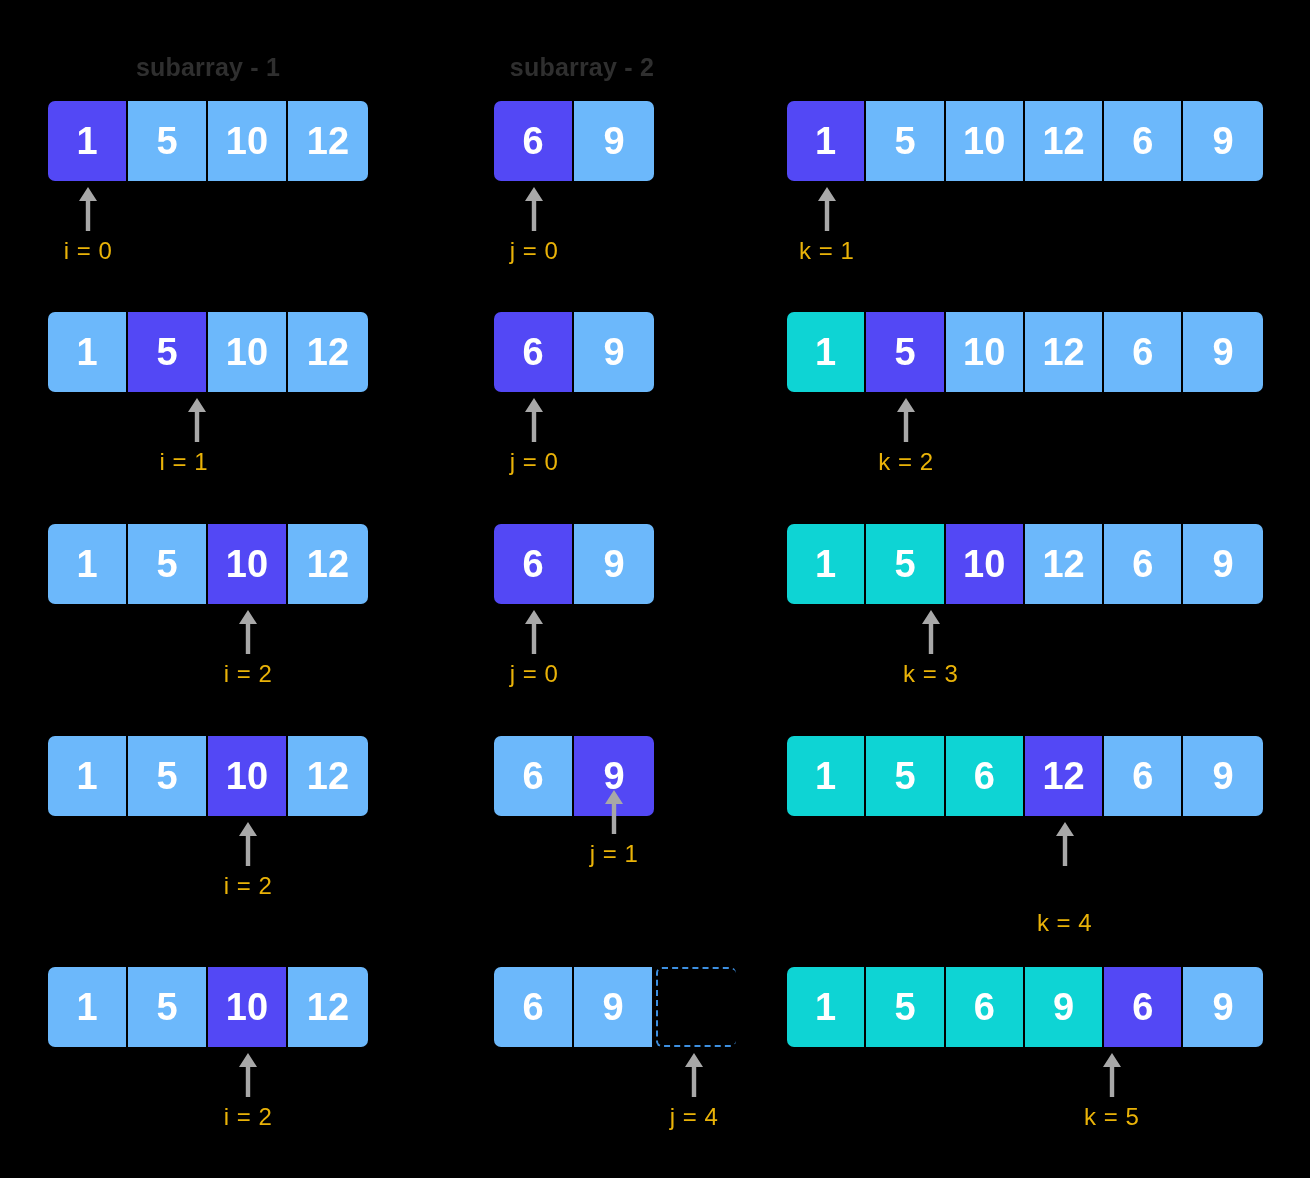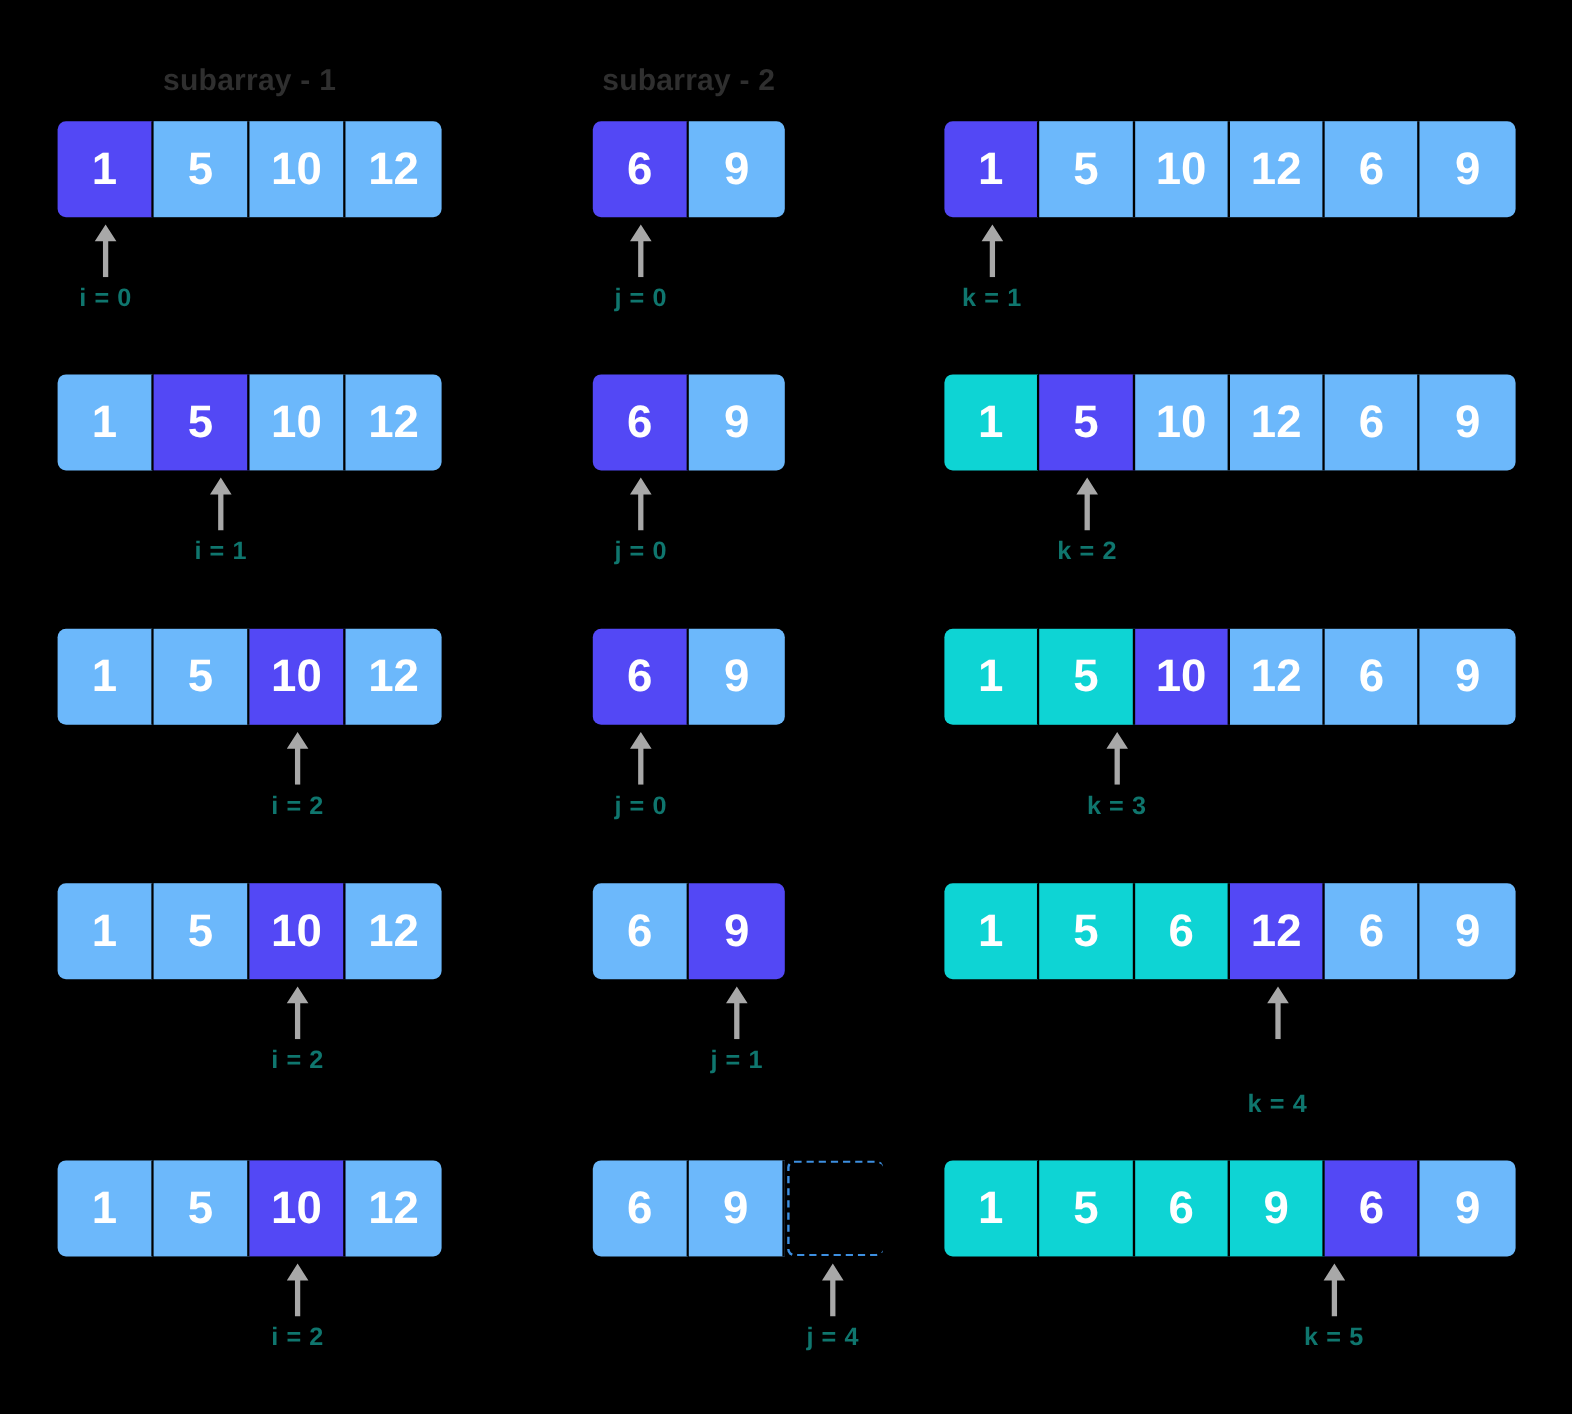--- a/index.html
+++ b/index.html
@@ -25,21 +25,21 @@
   .col-header {
     position: absolute;
     font-size: 25px;
     font-weight: bold;
     color: #2f2f2f;
     letter-spacing: 0.2px;
     white-space: nowrap;
     text-align: center;
   }
   .col-header.h1 { left: 48px;  top: 53px; width: 320px; }
-  .col-header.h2 { left: 494px; top: 53px; width: 160px; }
+  .col-header.h2 { left: 494px; top: 53px; width: 160px; text-align: right; }
   .col-header.h3 { left: 787px; top: 53px; width: 476px; }
 
   
   .array {
     position: absolute;
     display: flex;
     height: 80px;
   }
   .array .cell {
     width: 80px;
@@ -85,23 +85,23 @@
     flex-direction: column;
     align-items: center;
   }
   .pointer .arrow {
     display: block;
     width: 22px;
     height: 46px;
   }
   .pointer .plabel {
     margin-top: 6px;
-    font-size: 21px;
-    font-weight: bold;
-    color: #0f766e;
+    font-size: 24px;
+    font-weight: normal;
+    color: #eab308;
     white-space: nowrap;
     letter-spacing: 0.5px;
   }
 </style>
 </head>
 <body>
 
 <div id="diagram">
 
   <div class="col-header h1">subarray - 1</div>
@@ -143,21 +143,21 @@
           <path d="M11 2 L20 16 L13.2 16 L13.2 46 L8.8 46 L8.8 16 L2 16 Z" fill="#a8a8a8"></path>
         </svg>
         <div class="plabel">k = 1</div>
       </div>
       <div class="array" style="left: 48px; top: 312px;">
         <div class="cell normal">1</div>
         <div class="cell active">5</div>
         <div class="cell normal">10</div>
         <div class="cell normal">12</div>
       </div>
-      <div class="pointer" style="left: 144px; top: 396px; width: 80px;">
+      <div class="pointer" style="left: 128px; top: 396px; width: 80px; align-items: flex-end;">
         <svg class="arrow" viewBox="0 0 22 46">
           <path d="M11 2 L20 16 L13.2 16 L13.2 46 L8.8 46 L8.8 16 L2 16 Z" fill="#a8a8a8"></path>
         </svg>
         <div class="plabel">i = 1</div>
       </div>
       <div class="array" style="left: 494px; top: 312px;">
         <div class="cell active">6</div>
         <div class="cell normal">9</div>
       </div>
       <div class="pointer" style="left: 494px; top: 396px; width: 80px;">
@@ -225,21 +225,21 @@
       <div class="pointer" style="left: 208px; top: 820px; width: 80px;">
         <svg class="arrow" viewBox="0 0 22 46">
           <path d="M11 2 L20 16 L13.2 16 L13.2 46 L8.8 46 L8.8 16 L2 16 Z" fill="#a8a8a8"></path>
         </svg>
         <div class="plabel">i = 2</div>
       </div>
       <div class="array" style="left: 494px; top: 736px;">
         <div class="cell normal">6</div>
         <div class="cell active">9</div>
       </div>
-      <div class="pointer" style="left: 574px; top: 820px; width: 80px;">
+      <div class="pointer" style="left: 574px; top: 788px; width: 80px;">
         <svg class="arrow" viewBox="0 0 22 46">
           <path d="M11 2 L20 16 L13.2 16 L13.2 46 L8.8 46 L8.8 16 L2 16 Z" fill="#a8a8a8"></path>
         </svg>
         <div class="plabel">j = 1</div>
       </div>
       <div class="array combined" style="left: 787px; top: 736px;">
         <div class="cell done">1</div>
         <div class="cell done">5</div>
         <div class="cell done">6</div>
         <div class="cell active">12</div>

